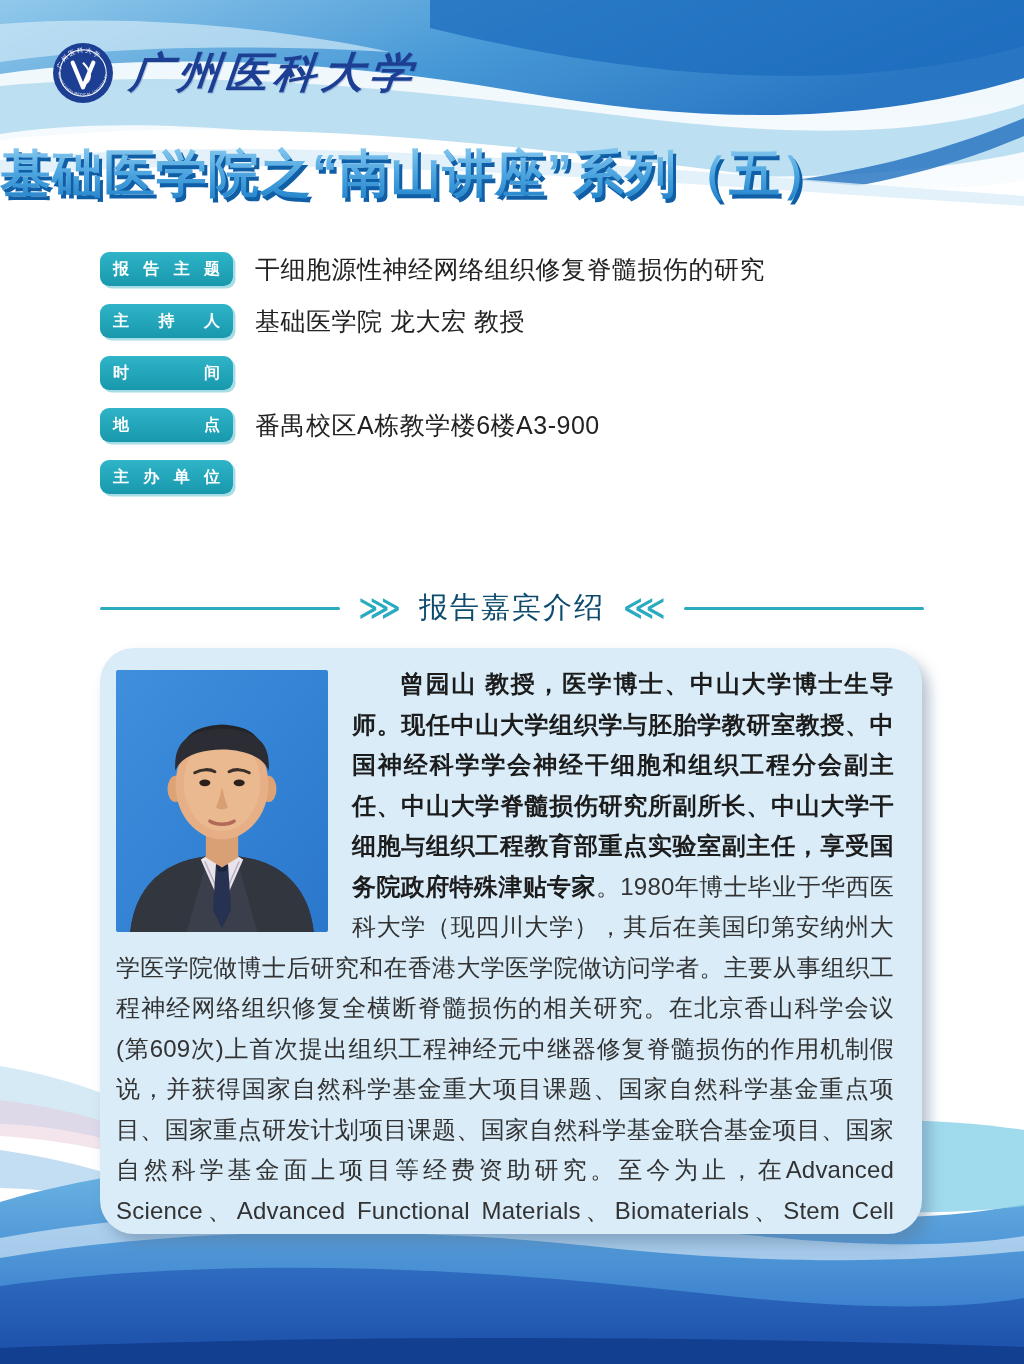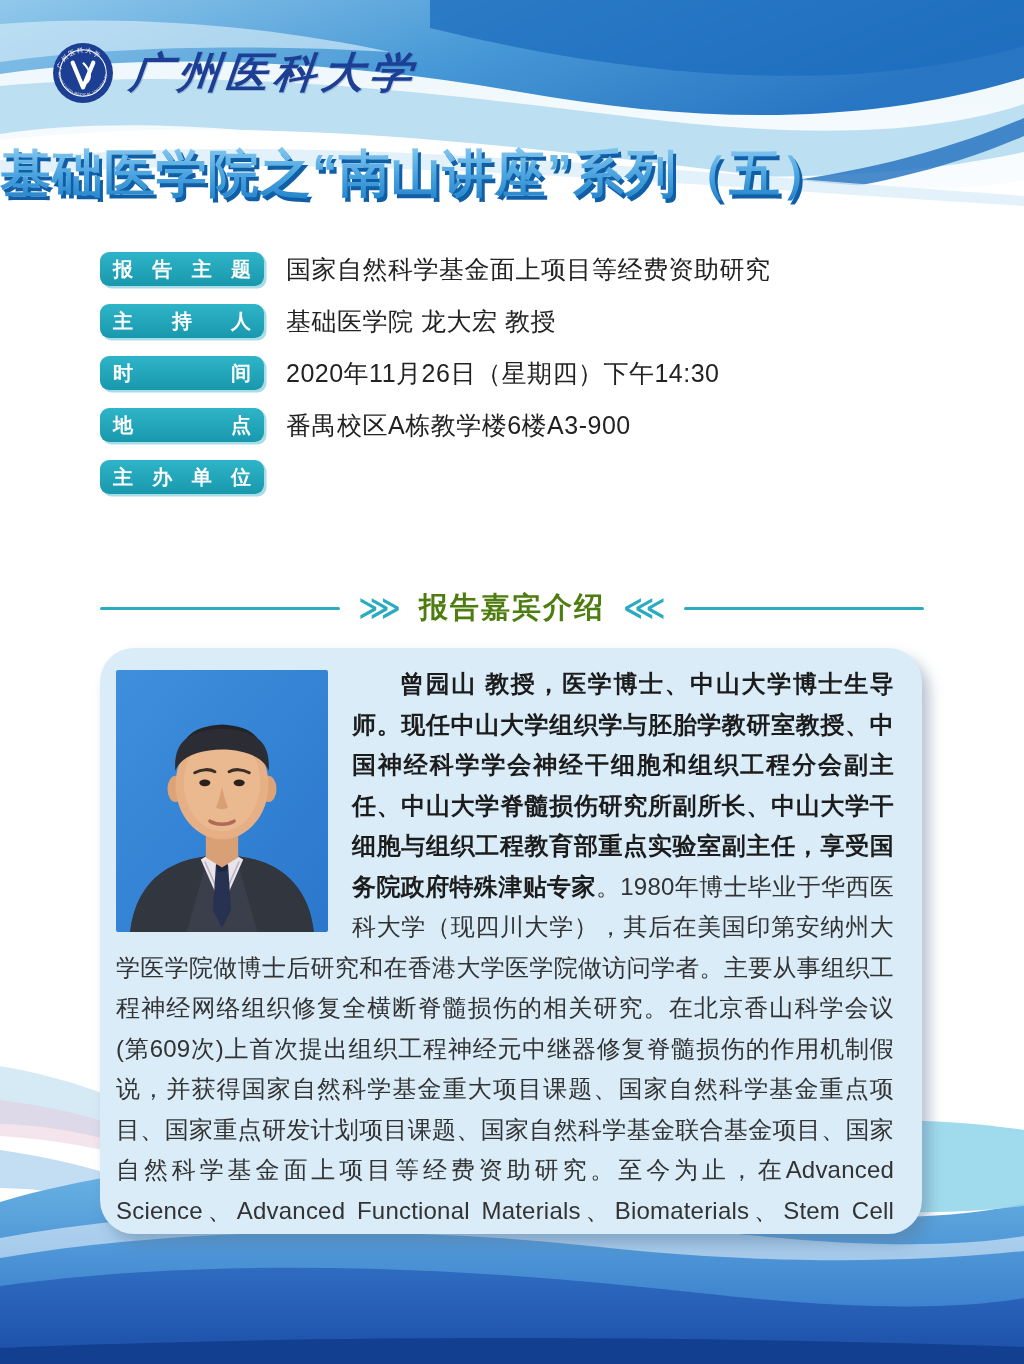--- a/index.html
+++ b/index.html
@@ -40,44 +40,44 @@
     -webkit-background-clip: text; background-clip: text;
     color: transparent;
     filter: drop-shadow(3px 4px 0px #0f5ea6);
     white-space: nowrap;
   }
 
   
   .info-list { position: absolute; top: 252px; left: 100px; right: 90px; z-index: 2; }
   .info-row { display: flex; align-items: center; height: 34px; margin-bottom: 18px; }
   .pill {
-    width: 164px; height: 34px; flex: 0 0 auto;
+    width: 133px; height: 34px; flex: 0 0 auto;
     background: linear-gradient(180deg, #2fb4c8 0%, #1898ad 100%);
     border-radius: 9px;
     box-shadow: 2.5px 2.5px 0 #a8dde5;
-    color: #ffffff; font-weight: 700; font-size: 20px;
+    color: #ffffff; font-weight: 700; font-size: 16px;
     padding: 4px 13px 0 13px;
     text-align: justify; text-align-last: justify;
     line-height: 26px;
   }
   .info-value {
     margin-left: 22px;
     font-size: 25px; color: #222222; font-weight: 500;
     letter-spacing: 0.5px; white-space: nowrap;
   }
 
   
   .divider {
     position: absolute; top: 588px; left: 100px; right: 100px; z-index: 2;
     display: flex; align-items: center; justify-content: center; gap: 18px;
   }
   .divider .line { flex: 1; height: 3px; background: #2aabc0; border-radius: 2px; }
   .divider .mark { color: #2aabc0; font-size: 30px; font-weight: 700; line-height: 1; }
   .divider .divider-text {
-    color: #4d7c0f; font-size: 29px; font-weight: 700; letter-spacing: 2px;
+    color: #0c4a6e; font-size: 29px; font-weight: 400; letter-spacing: 2px;
     white-space: nowrap;
   }
 
   
   .bio-panel {
     position: absolute; top: 648px; left: 100px; width: 822px; height: 586px; z-index: 1;
     background: #d9ecf8;
     border-radius: 34px;
     box-shadow: 7px 9px 14px rgba(90, 120, 150, 0.45);
     padding: 16px 28px 18px 16px;
@@ -161,29 +161,28 @@
     <path d="M30 20 C 36 26 40 34 33 40" stroke="#ffffff" fill="none" stroke-width="2"></path>
   </svg>
   <div class="calligraphy">广州医科大学</div>
 </div>
 
 <div class="poster-title">基础医学院之“南山讲座”系列（五）</div>
 
 <div class="info-list">
   <div class="info-row">
     <div class="pill">报告主题</div>
-    <div class="info-value">国家自然科学基金面上项目等经费资助研究</div>
+    <div class="info-value">干细胞源性神经网络组织修复脊髓损伤的研究</div>
   </div>
   <div class="info-row">
     <div class="pill">主 持 人</div>
     <div class="info-value">基础医学院 龙大宏 教授</div>
   </div>
   <div class="info-row">
     <div class="pill">时 间</div>
-    <div class="info-value">2020年11月26日（星期四）下午14:30</div>
   </div>
   <div class="info-row">
     <div class="pill">地 点</div>
     <div class="info-value">番禺校区A栋教学楼6楼A3-900</div>
   </div>
   <div class="info-row">
     <div class="pill">主办单位</div>
   </div>
 </div>
 

